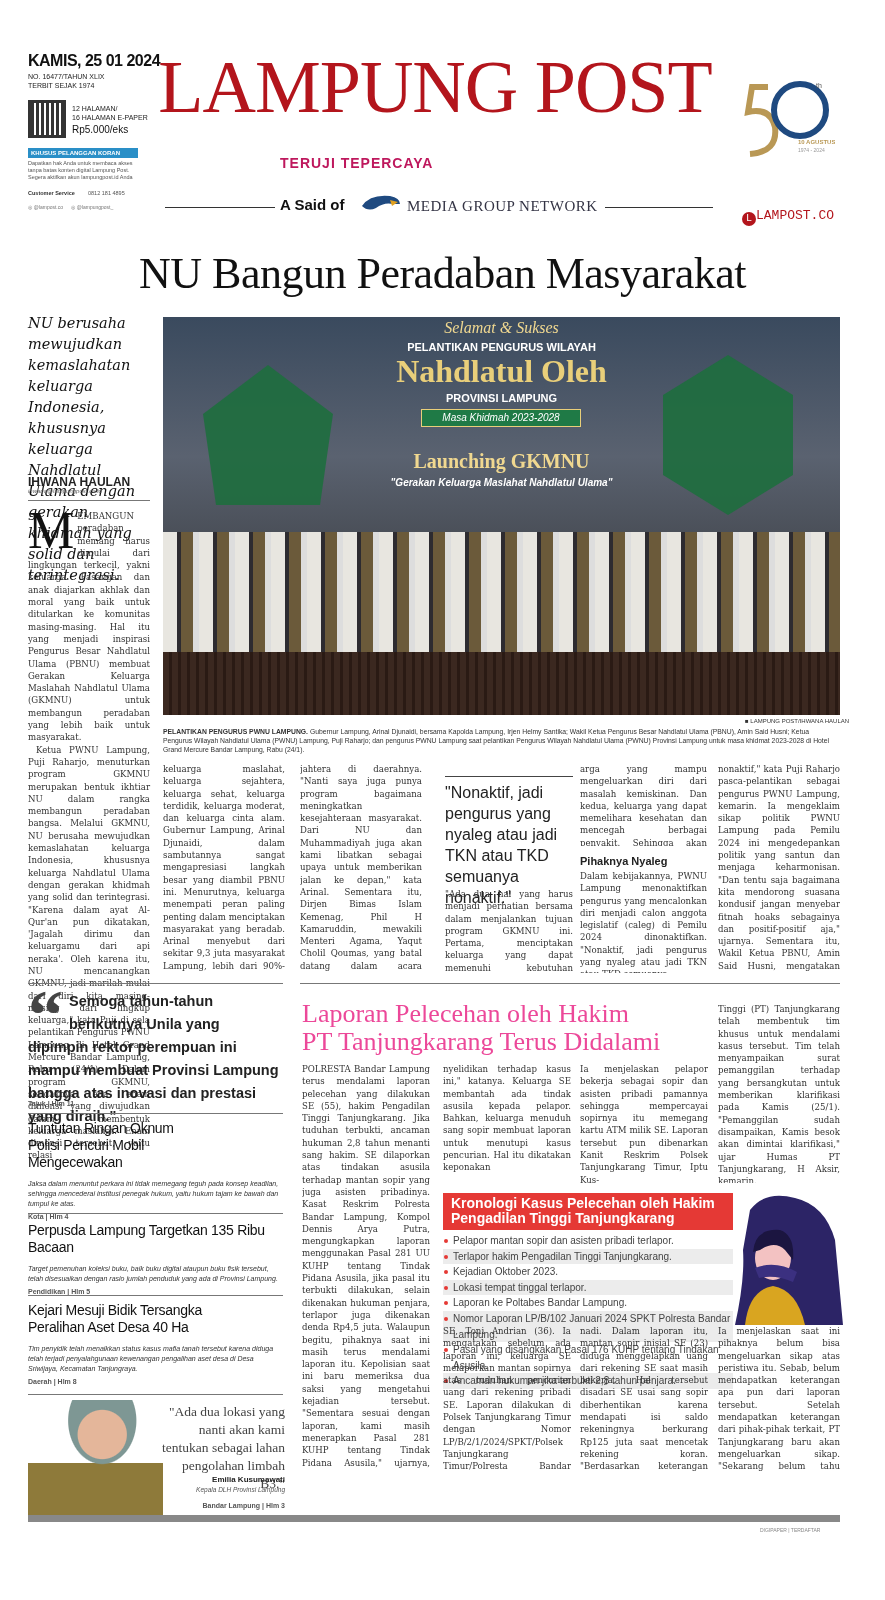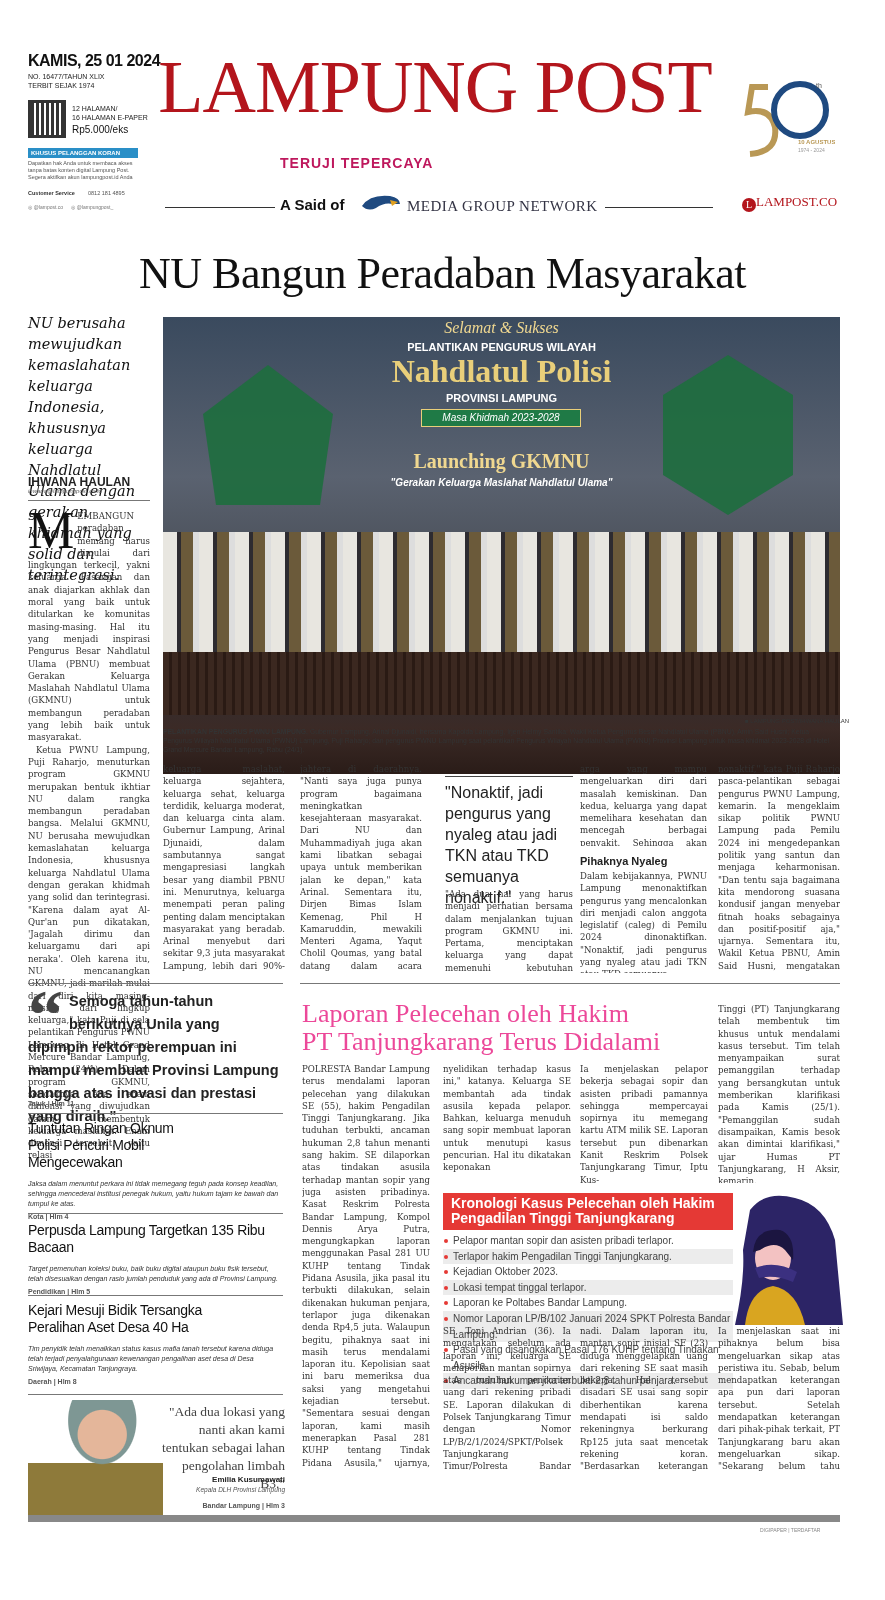--- a/index.html
+++ b/index.html
@@ -11,26 +11,26 @@
 .small{font-family:"Liberation Sans",sans-serif;font-size:7px;color:#222;line-height:9px}
 .qr{left:28px;top:100px;width:38px;height:38px;background:
  repeating-linear-gradient(90deg,#111 0 3px,#fff 3px 5px),#111;opacity:.85;border:3px solid #111}
 .kp{left:28px;top:148px;width:110px;height:10px;background:#2a8fc7;color:#fff;font-size:6px;font-weight:bold;padding-left:3px;line-height:10px}
 .masthead{left:155px;top:52px;width:560px;text-align:center;font-family:"Liberation Serif",serif;color:#b3151c;font-size:74px;letter-spacing:-1px;line-height:70px}
 .tag{left:280px;top:155px;font-family:"Liberation Sans",sans-serif;font-weight:bold;font-size:14px;letter-spacing:1px;color:#be185d}
 .rule{height:1px;background:#333}
 .apart{left:280px;top:196px;font-family:"Liberation Sans",sans-serif;font-weight:bold;font-size:15px;color:#111}
 .mgn{left:407px;top:198px;font-family:"Liberation Serif",serif;font-size:15px;color:#334;letter-spacing:.5px}
 .fifty{left:740px;top:72px;width:95px;height:95px}
-.lampost{left:742px;top:194px;font-family:Liberation Serif, serif;font-size:13px;color:#b3151c}
+.lampost{left:742px;top:208px;font-family:Liberation Mono, monospace;font-size:13px;color:#b3151c}
 .headline{left:20px;top:248px;width:845px;text-align:center;font-family:"Liberation Serif",serif;font-size:44px;color:#111;letter-spacing:-0.5px}
 .lead{left:28px;top:313px;width:122px;font-style:italic;font-size:14.5px;line-height:21px;color:#111;font-family:"DejaVu Serif",serif}
 .author{left:28px;top:475px;font-family:"Liberation Sans",sans-serif;font-weight:bold;font-size:12px}
 .email{left:28px;top:488px;font-size:6px;font-style:italic;color:#666;font-family:"Liberation Sans",sans-serif}
-.photo{left:163px;top:317px;width:677px;height:457px;background:linear-gradient(180deg,#3a4a5e 0%,#5a6270 35%,#4a4f58 55%,#2f2e33 78%,#3b2a26 90%,#2a1c18 100%);overflow:hidden}
+.photo{left:163px;top:317px;width:677px;height:398px;background:linear-gradient(180deg,#3a4a5e 0%,#5a6270 35%,#4a4f58 55%,#2f2e33 78%,#3b2a26 90%,#2a1c18 100%);overflow:hidden}
 .banner-text{width:100%;text-align:center;color:#f0d890}
 .crowd{left:0;top:215px;width:100%;height:120px;background:repeating-linear-gradient(90deg,#e8e6e0 0 14px,#2d2b30 14px 18px,#6b5a3a 18px 30px,#ddd 30px 36px)}
 .stage{left:0;top:335px;width:100%;height:63px;background:repeating-linear-gradient(90deg,#3b2820 0 6px,#2a1a14 6px 9px)}
 .col{font-size:8.6px;line-height:12.3px;text-align:justify;color:#333;font-family:"DejaVu Serif",serif}
 .caption{left:163px;top:727px;width:677px;font-family:"Liberation Sans",sans-serif;font-size:6.8px;line-height:9px;color:#333}
 .credit{left:745px;top:718px;font-family:"Liberation Sans",sans-serif;font-size:6px;color:#333}
 .pullq{left:445px;top:782px;width:135px;font-family:"Liberation Sans",sans-serif;font-size:16px;line-height:21px;color:#222}
 .hr{height:1px;background:#777}
 .bigq{left:28px;top:990px;width:255px;font-family:"Liberation Sans",sans-serif;font-weight:bold;font-size:14.5px;line-height:23px;color:#222}
 .qmark{font-family:"Liberation Serif",serif;font-size:70px;line-height:50px;color:#444;float:left;margin-right:6px;height:42px}
@@ -96,21 +96,21 @@
 <div class="abs headline">NU Bangun Peradaban Masyarakat</div>
 
 <div class="abs lead">NU berusaha mewujudkan kemaslahatan keluarga Indonesia, khususnya keluarga Nahdlatul Ulama dengan gerakan khidmah yang solid dan terintegrasi.</div>
 <div class="abs author">IHWANA HAULAN</div>
 <div class="abs email">ihwana@lampungpost.co.id</div>
 <div class="abs hr" style="left:28px;top:500px;width:122px"></div>
 
 <div class="abs photo">
   <div class="abs banner-text serif" style="top:2px;font-style:italic;font-size:16px">Selamat &amp; Sukses</div>
   <div class="abs banner-text sans" style="top:24px;font-size:11px;color:#fff;font-weight:bold">PELANTIKAN PENGURUS WILAYAH</div>
-  <div class="abs banner-text serif" style="top:36px;font-size:32px;font-weight:bold;color:#e9cf7a">Nahdlatul Polisi</div>
+  <div class="abs banner-text serif" style="top:36px;font-size:32px;font-weight:bold;color:#e9cf7a">Nahdlatul Oleh</div>
   <div class="abs banner-text sans" style="top:75px;font-size:11px;color:#fff;font-weight:bold">PROVINSI LAMPUNG</div>
   <div class="abs" style="left:258px;top:92px;width:160px;height:18px;background:#1f7a46;border:1px solid #e9cf7a;color:#fff;font-family:'Liberation Sans',sans-serif;font-style:italic;font-size:10px;text-align:center;line-height:16px">Masa Khidmah 2023-2028</div>
   <div class="abs banner-text serif" style="top:133px;font-size:20px;font-weight:bold">Launching GKMNU</div>
   <div class="abs banner-text sans" style="top:160px;font-size:10px;color:#fff;font-style:italic;font-weight:bold">"Gerakan Keluarga Maslahat Nahdlatul Ulama"</div>
   <div class="abs" style="left:40px;top:48px;width:130px;height:140px;background:#1e6e3e;clip-path:polygon(50% 0,100% 35%,90% 100%,10% 100%,0 35%);opacity:.9"></div>
   <div class="abs" style="left:500px;top:38px;width:130px;height:160px;background:#1e6e3e;clip-path:polygon(50% 0,100% 25%,100% 75%,50% 100%,0 75%,0 25%);opacity:.9"></div>
   <div class="abs crowd"></div>
   <div class="abs stage"></div>
 </div>
 <div class="abs credit">■ LAMPUNG POST/IHWANA HAULAN</div>

